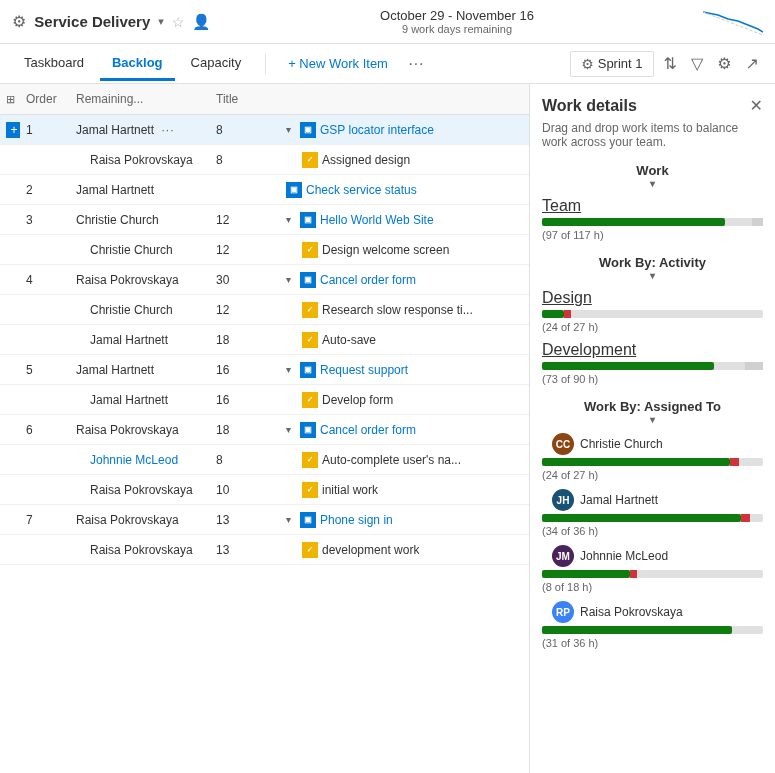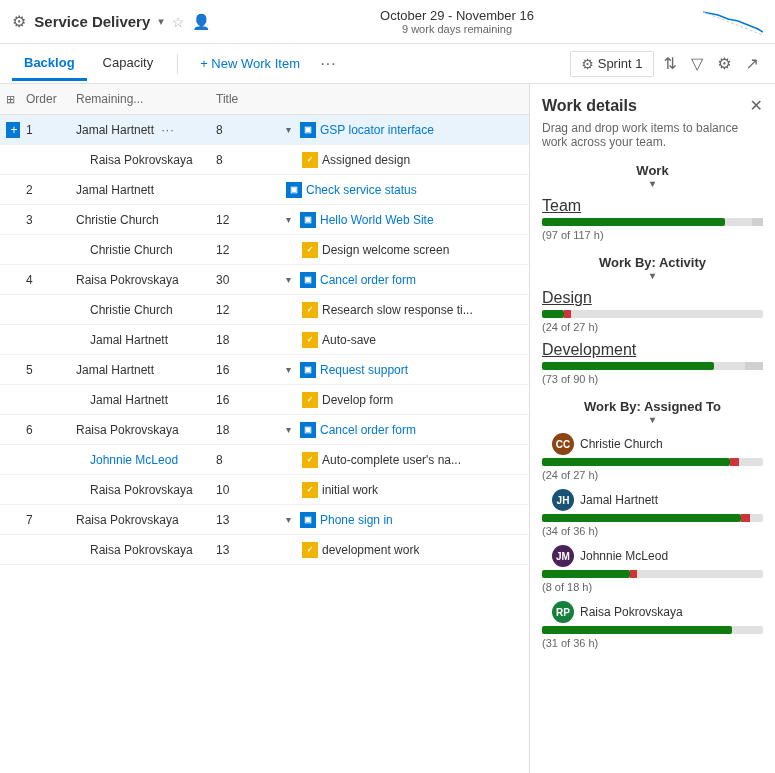--- a/index.html
+++ b/index.html
@@ -112,21 +112,21 @@
 
     .person-row { display: flex; align-items: center; gap: 6px; margin-bottom: 3px; padding-left: 10px; }
     .avatar {
       width: 22px; height: 22px; border-radius: 50%; 
       display: flex; align-items: center; justify-content: center;
       font-size: 10px; font-weight: bold; color: #fff; min-width: 22px;
     }
     .avatar-cc { background: #8b4513; }
     .avatar-jh { background: #1a5276; }
     .avatar-jm { background: #4a235a; }
-    .avatar-rp { background: #15803d; }
+    .avatar-rp { background: #3b82f6; }
     .person-name { font-size: 12px; color: #333; }
   </style>
 </head>
 <body>
 
 <div class="top-header">
   <div class="top-header-left">
     <span class="project-icon">⚙</span>
     <span class="project-name">Service Delivery</span>
     <span class="chevron-down">▾</span>
@@ -139,20 +139,21 @@
   </div>
   <div class="top-header-right">
     <svg class="mini-chart" viewBox="0 0 60 30">
       <polyline points="0,5 15,8 25,12 35,14 45,18 55,22 60,25" fill="none" stroke="#0078d4" stroke-width="1.5"></polyline>
       <polyline points="0,5 60,28" fill="none" stroke="#ccc" stroke-width="1" stroke-dasharray="3,2"></polyline>
     </svg>
   </div>
 </div>
 
 <div class="nav-bar">
+  <div class="nav-tab">Taskboard</div>
   <div class="nav-tab active">Backlog</div>
   <div class="nav-tab">Capacity</div>
   <div class="nav-divider"></div>
   <button class="new-work-item-btn">+ New Work Item</button>
   <span class="more-btn">···</span>
   <div class="nav-right">
     <div class="sprint-btn">
       <span class="sprint-icon">⚙</span>
       <span>Sprint 1</span>
     </div>

